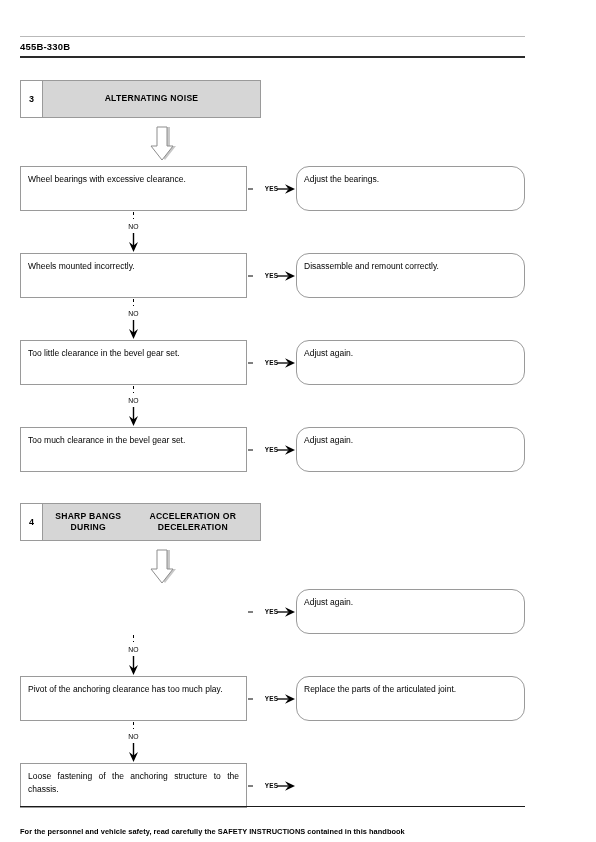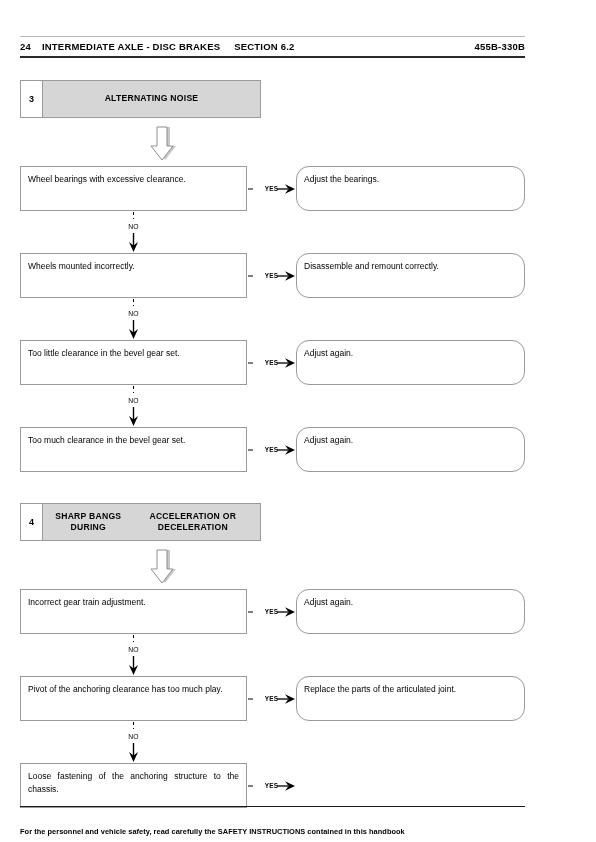--- a/index.html
+++ b/index.html
@@ -153,25 +153,20 @@
     letter-spacing: .2px;
   }
   .no-svg { position: absolute; left: 0; top: 0; }
 
   svg { display: block; overflow: visible; }
 </style>
 </head>
 <body>
 
 <div class="page-header">
-  <div class="hdr-left">
-    <span class="hdr-page-num">24</span>
-    <span class="hdr-title">INTERMEDIATE AXLE - DISC BRAKES</span>
-    <span class="hdr-section">SECTION 6.2</span>
-  </div>
   <div class="hdr-right">455B-330B</div>
 </div>
 
 <div id="flow-root">
     <div class="section" style="top: 80px;">
       <div class="section-head">
         <div class="sec-num">3</div>
         <div class="sec-title">ALTERNATING NOISE</div>
       </div>
       <div class="big-arrow" style="top: 46px;">
@@ -276,21 +271,20 @@
           <span>ACCELERATION OR DECELERATION</span>
         </div>
       </div>
       <div class="big-arrow" style="top: 46px;">
         <svg width="34" height="36" viewBox="0 0 34 36">
           <path d="M11 1 L21 1 L21 20 L27 20 L16 34 L5 20 L11 20 Z" transform="translate(3,0)" fill="#c8c8c8" stroke="none"></path>
           <path d="M11 1 L21 1 L21 20 L27 20 L16 34 L5 20 L11 20 Z" fill="#ffffff" stroke="#8d8d8d" stroke-width="1"></path>
         </svg>
       </div>
       <div class="row" style="top: 86px;">
-        <div class="cause-box">Incorrect gear train adjustment.</div>
         <div class="yes-link">
           <div style="position:absolute;left:0;top:15.5px;">
             <svg width="49" height="14" viewBox="0 0 49 14">
               <line x1="1" y1="7" x2="6" y2="7" stroke="#000" stroke-width="1"></line>
               <line x1="30" y1="7" x2="41" y2="7" stroke="#000" stroke-width="1.3"></line>
               <path d="M38 2.2 L48 7 L38 11.8 L41.5 7 Z" fill="#000"></path>
             </svg>
           </div>
           <div class="yes-label" style="position:absolute;left:0;top:19px;width:49px;text-align:center;">YES</div>
         </div>

